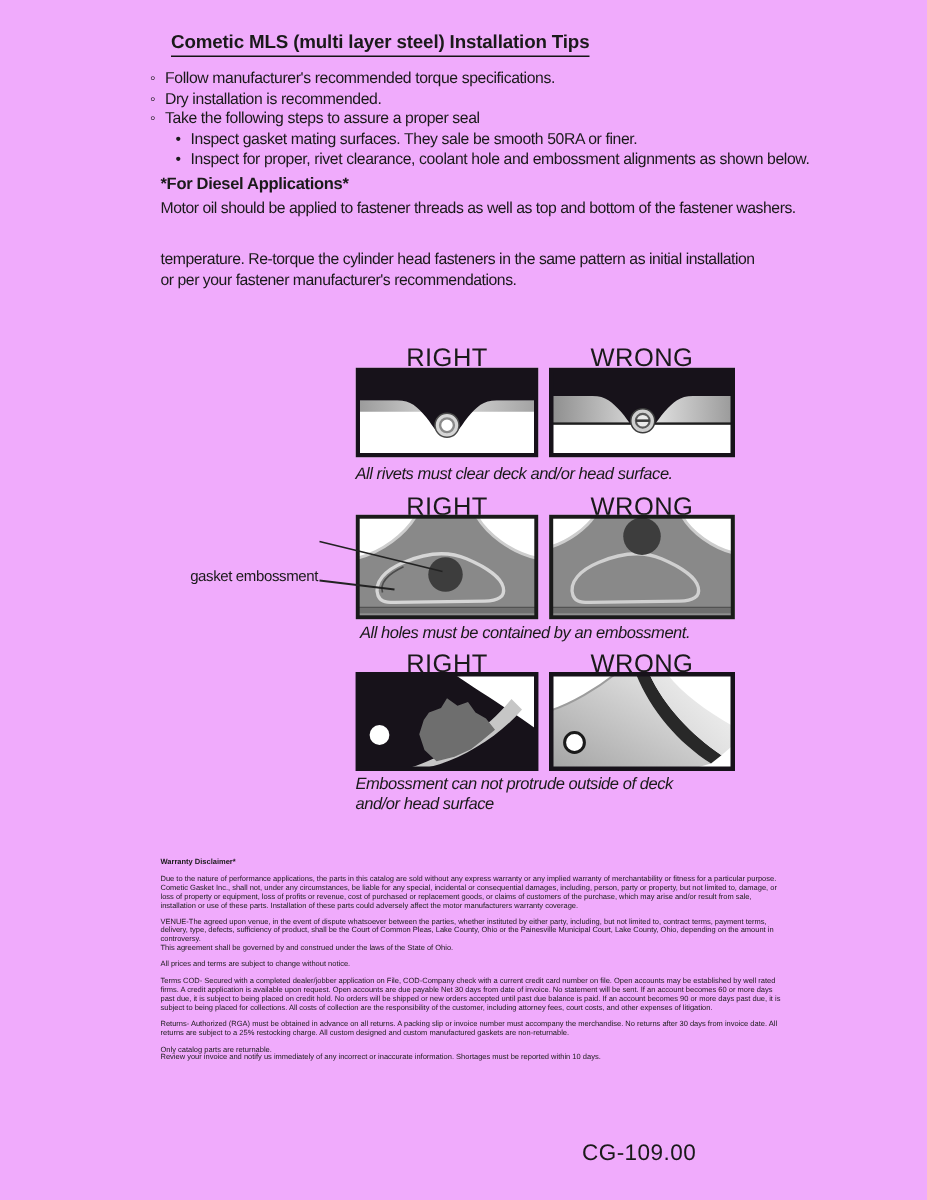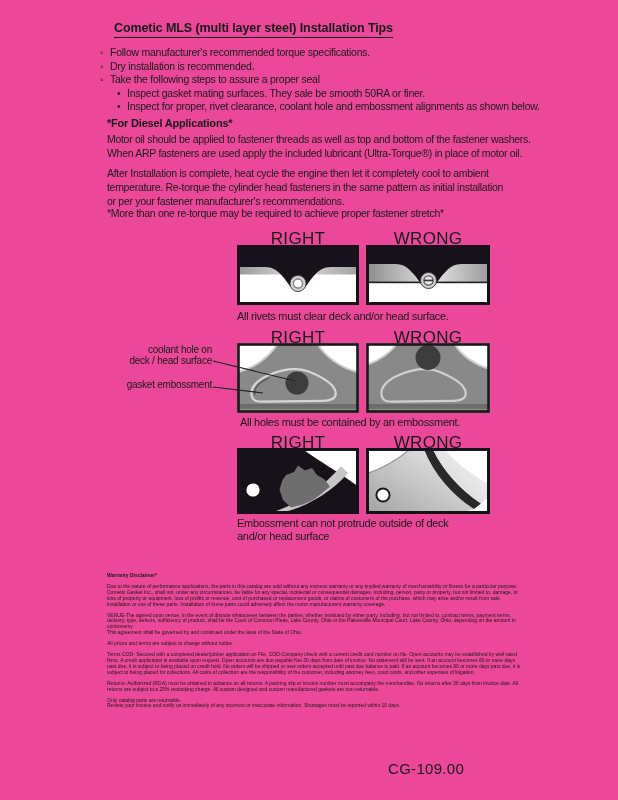--- a/index.html
+++ b/index.html
@@ -1,17 +1,17 @@
 <!DOCTYPE html>
 <html><head>
 <meta charset="utf-8">
 <style>
   html,body { margin:0; padding:0; background:#ffffff; }
   .page {
-    position:relative; width:618px; height:800px; background:#ec4899;
+    position:relative; width:618px; height:800px; background:#f0abfc;
     color:#1a1a1a; font-family:"Liberation Sans", sans-serif; overflow:hidden;
   }
   .title {
     position:absolute; left:114px; top:21px; font-size:12.5px; font-weight:bold;
     letter-spacing:-0.1px; border-bottom:1.6px solid #141414; padding-bottom:1.5px;
     white-space:nowrap;
   }
   .bullets { position:absolute; left:100px; top:46px; font-size:10.5px;
     letter-spacing:-0.25px; line-height:13.6px; white-space:nowrap; }
   .brow { display:flex; }
@@ -29,21 +29,21 @@
   .s1 { top:229px; } .s2 { top:328px; } .s3 { top:433px; }
   .dbox { position:absolute; }
   .dbox svg { display:block; width:100%; height:100%; }
   .b1l { left:237px; top:245px; width:122px; height:60px; }
   .b1r { left:366px; top:245px; width:124px; height:60px; }
   .b2l { left:237px; top:343px; width:122px; height:70px; }
   .b2r { left:366px; top:343px; width:124px; height:70px; }
   .b3l { left:237px; top:448px; width:122px; height:66px; }
   .b3r { left:366px; top:448px; width:124px; height:66px; }
   .caption { position:absolute; font-size:11px; letter-spacing:-0.3px;
-    line-height:13px; white-space:nowrap; }
+    line-height:13px; white-space:nowrap;font-style:italic; }
   .c1 { left:237px; top:310px; } .c2 { left:240px; top:416px; } .c3 { left:237px; top:517px; white-space:normal; width:230px; }
   .ann { position:absolute; left:110px; width:102px; text-align:right;
     font-size:10px; letter-spacing:-0.25px; line-height:11px; }
   .ann1 { top:344px; } .ann2 { top:379px; }
   .leaders { position:absolute; left:112px; top:343px; width:256px; height:75px;
     pointer-events:none; }
   .warranty { position:absolute; left:107px; top:573px; width:414px;
     font-size:5px; line-height:5.9px; letter-spacing:0; }
   .warranty p { margin:0 0 5px 0; }
   .warranty p.tight { margin:0; }
@@ -78,30 +78,27 @@
     <div class="brow sub">
       <span class="bm">•</span>
       <span>Inspect for proper, rivet clearance, coolant hole and embossment alignments as shown below.</span>
     </div>
   </div>
 
   <div class="heading2">*For Diesel Applications*</div>
 
   <div class="para p1">
     <div>Motor oil should be applied to fastener threads as well as top and bottom of the fastener washers.</div>
-    <div>When ARP fasteners are used apply the included lubricant (Ultra-Torque®) in place of motor oil.</div>
   </div>
 
   <div class="para p2">
-    <div>After Installation is complete, heat cycle the engine then let it completely cool to ambient</div>
     <div>temperature. Re-torque the cylinder head fasteners in the same pattern as initial installation</div>
     <div>or per your fastener manufacturer's recommendations.</div>
   </div>
 
-  <div class="para pnote">*More than one re-torque may be required to achieve proper fastener stretch*</div>
 
   <div class="dlabel s1 lab-left">RIGHT</div>
   <div class="dlabel s1 lab-right">WRONG</div>
 
   <div class="dbox b1l">
     <svg viewBox="0 0 122 60" xmlns="http://www.w3.org/2000/svg">
       <defs>
         <linearGradient id="dg1" x1="0" y1="0" x2="1" y2="0">
           <stop offset="0" stop-color="#9a9a9a"></stop>
             <stop offset="0.5" stop-color="#dcdcdc"></stop>
@@ -135,24 +132,20 @@
       <rect x="58" y="34.6" width="9" height="1.7" fill="#3a3a3a"></rect>
       <rect x="1.5" y="1.5" width="121" height="57" fill="none" stroke="#17121a" stroke-width="3"></rect>
     </svg>
   </div>
 
   <div class="caption c1">All rivets must clear deck and/or head surface.</div>
 
   <div class="dlabel s2 lab-left">RIGHT</div>
   <div class="dlabel s2 lab-right">WRONG</div>
 
-  <div class="ann ann1">
-    <div>coolant hole on</div>
-    <div>deck / head surface</div>
-  </div>
   <div class="ann ann2">gasket embossment</div>
 
   <div class="dbox b2l">
     <svg viewBox="0 0 122 70" xmlns="http://www.w3.org/2000/svg">
       <rect x="0" y="0" width="122" height="70" fill="#898989"></rect>
       <path d="M1.5,1.5 H40 C33,13 18,25 1.5,29 Z" fill="#ffffff"></path>
       <path d="M120.5,1.5 H81 C88,13 103,25 120.5,29 Z" fill="#ffffff"></path>
       <path d="M40,1.5 C33,13 18,25 1.5,29" fill="none" stroke="#cdcdcd" stroke-width="2"></path>
       <path d="M81,1.5 C88,13 103,25 120.5,29" fill="none" stroke="#cdcdcd" stroke-width="2"></path>
       <rect x="1.5" y="61.5" width="119" height="1.1" fill="#525252"></rect>

